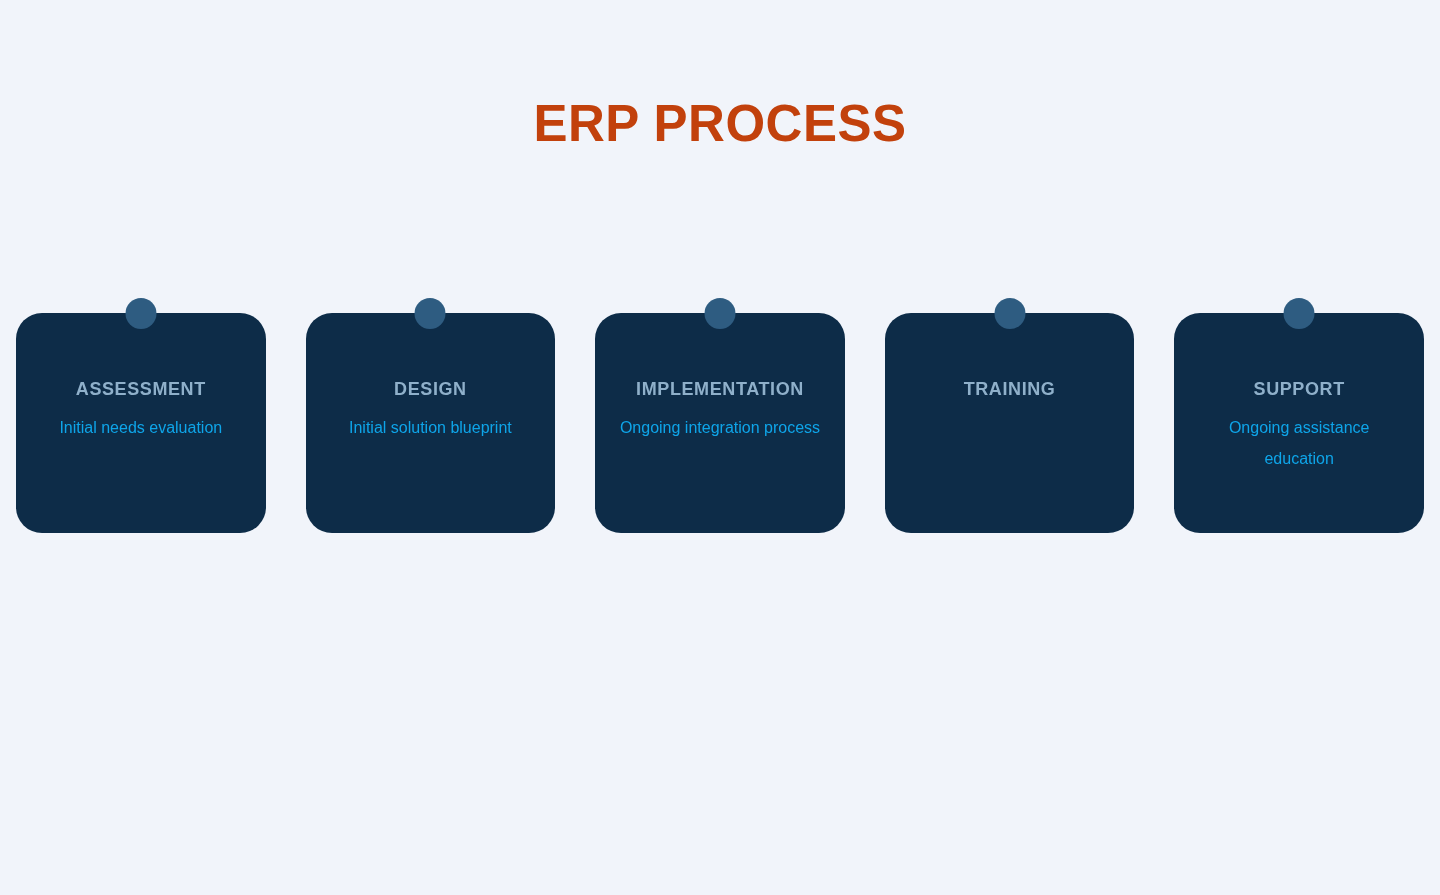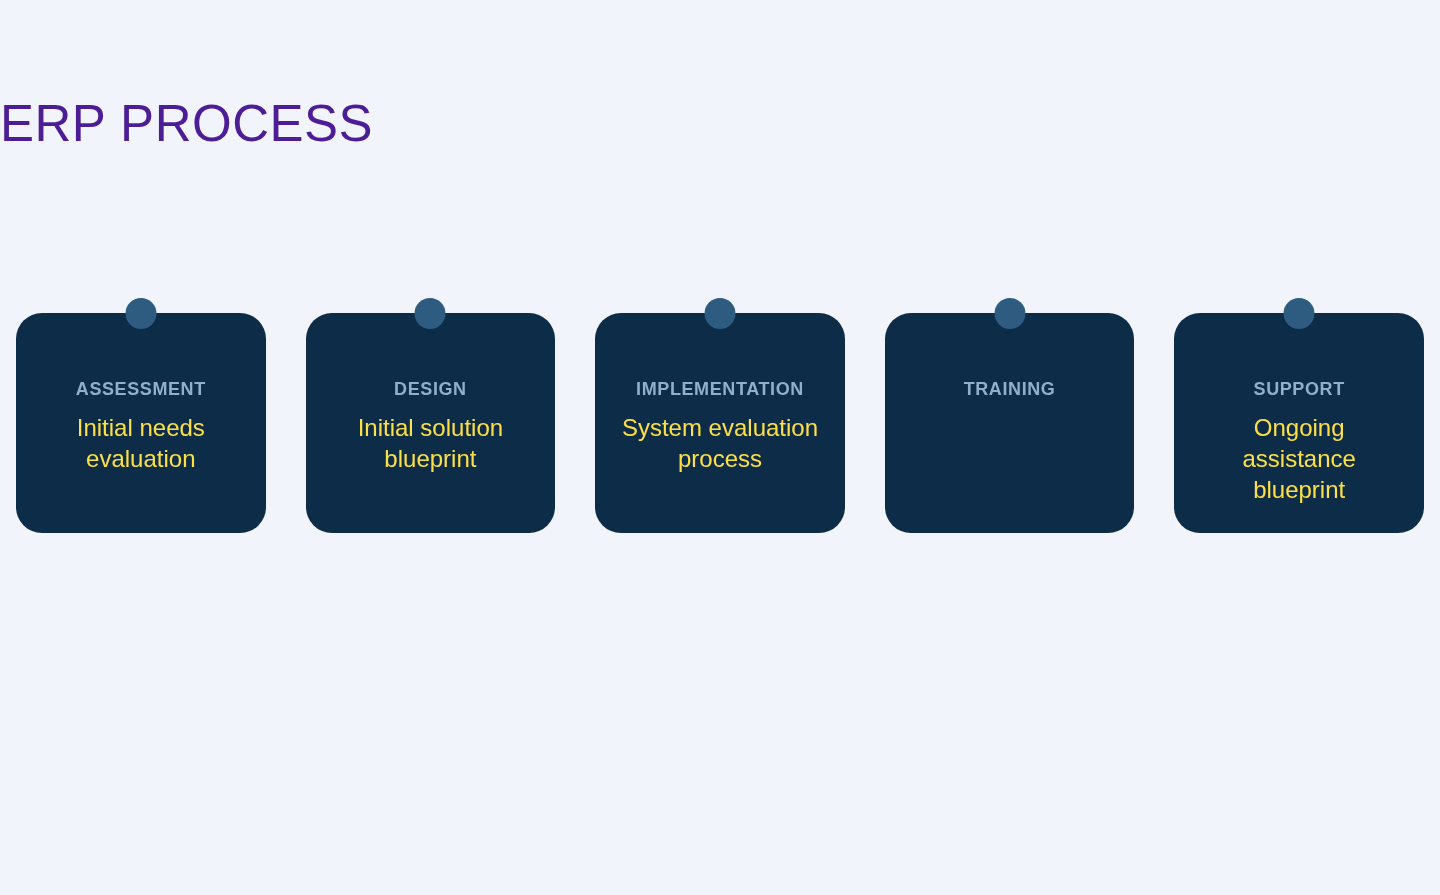--- a/index.html
+++ b/index.html
@@ -8,24 +8,25 @@
     background: #f1f4fa;
     font-family: "Liberation Sans", "DejaVu Sans", sans-serif;
     position: relative;
     overflow: hidden;
   }
   .page-title {
     position: absolute;
     top: 94px;
     left: 0;
     width: 100%;
+    text-align: center;
     font-size: 51px;
-    font-weight: 400;
+    font-weight: 700;
     letter-spacing: 0.5px;
-    color: #4c1d95;
+    color: #c2410c;
   }
   .cards-row {
     position: absolute;
     top: 313px;
     left: 0;
     width: 100%;
     padding: 0 16px;
     display: flex;
     gap: 40px;
   }
@@ -53,24 +54,24 @@
   }
   .card-heading {
     font-size: 18px;
     font-weight: 700;
     letter-spacing: 0.6px;
     color: #8fb0ca;
     text-transform: uppercase;
     margin-bottom: 12px;
   }
   .card-desc {
-    font-size: 24px;
+    font-size: 16px;
     font-weight: 400;
     line-height: 31px;
-    color: #fde047;
+    color: #0ea5e9;
     max-width: 210px;
   }
 </style>
 </head>
 <body>
 
 <h1 class="page-title">ERP PROCESS</h1>
 
 <div class="cards-row">
 
@@ -82,27 +83,27 @@
 
   <div class="process-card">
     <span class="pin-dot"></span>
     <div class="card-heading">DESIGN</div>
     <div class="card-desc">Initial solution blueprint</div>
   </div>
 
   <div class="process-card">
     <span class="pin-dot"></span>
     <div class="card-heading">IMPLEMENTATION</div>
-    <div class="card-desc">System evaluation process</div>
+    <div class="card-desc">Ongoing integration process</div>
   </div>
 
   <div class="process-card">
     <span class="pin-dot"></span>
     <div class="card-heading">TRAINING</div>
   </div>
 
   <div class="process-card">
     <span class="pin-dot"></span>
     <div class="card-heading">SUPPORT</div>
-    <div class="card-desc">Ongoing assistance blueprint</div>
+    <div class="card-desc">Ongoing assistance education</div>
   </div>
 
 </div>
 
 </body></html>

